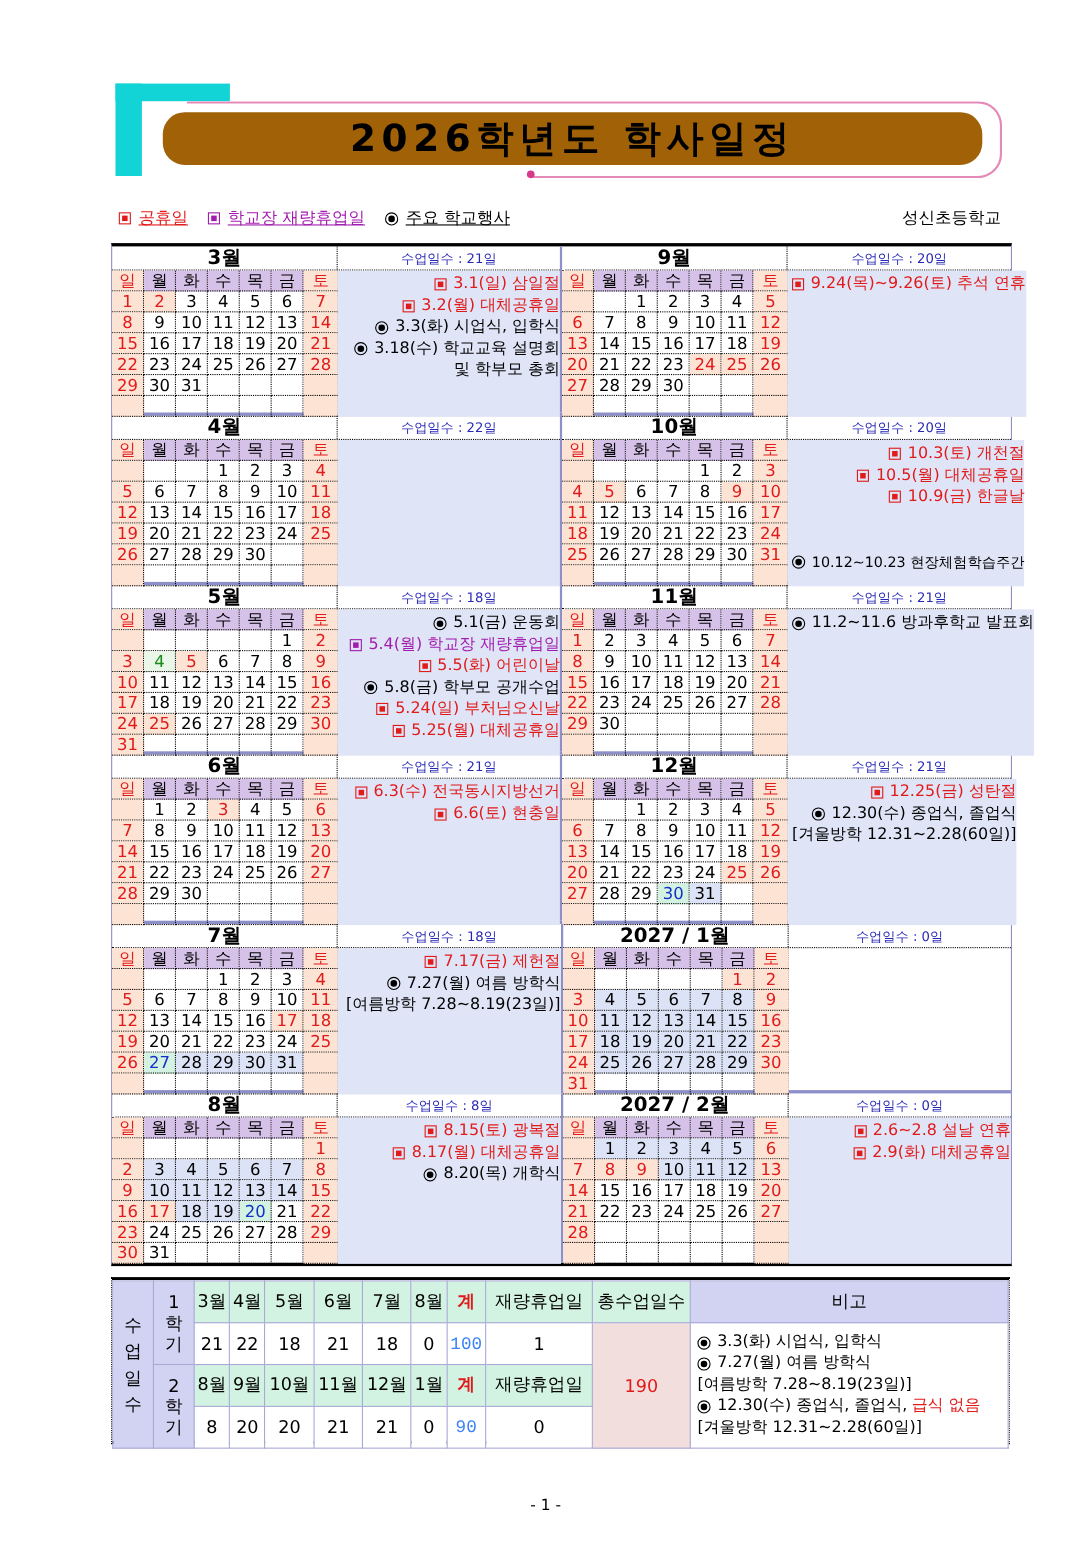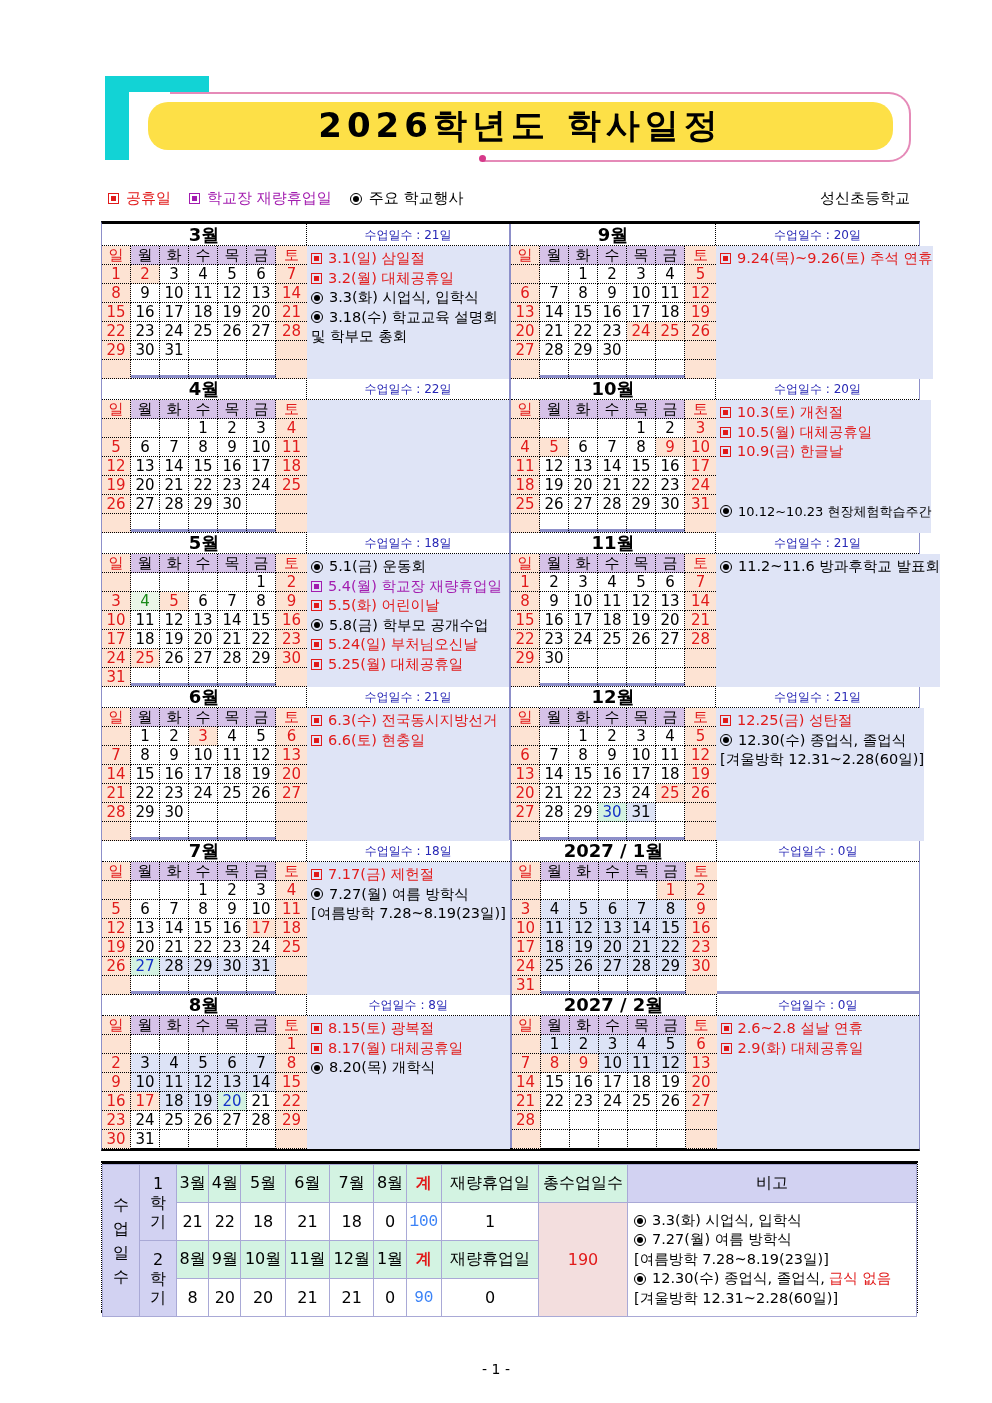--- a/index.html
+++ b/index.html
@@ -2,25 +2,25 @@
 <html><head>
 <meta charset="utf-8">
 <style>
   html, body { margin:0; padding:0; background:#fff; }
   body { width:992px; height:1403px; position:relative; font-family:"DejaVu Sans", "Liberation Sans", sans-serif; color:#000; overflow:hidden; }
   .title-deco-teal-v { position:absolute; left:105px; top:76px; width:24px; height:84px; background:#12d3d5; }
   .title-deco-teal-h { position:absolute; left:105px; top:76px; width:104px; height:16px; background:#12d3d5; }
   .title-frame { position:absolute; left:170px; top:92px; width:739px; height:66px; border:2px solid #e58ab8; border-left:none; border-radius:0 22px 22px 0; }
   .title-frame-bottom-mask { position:absolute; left:170px; top:150px; width:312px; height:12px; background:#fff; }
   .title-dot { position:absolute; left:479px; top:155px; width:7px; height:7px; border-radius:50%; background:#d63a8a; }
-  .title-pill { position:absolute; left:148px; top:102px; width:745px; height:48px; background:#fde047; border-radius:20px; display:flex; align-items:center; justify-content:center; }
+  .title-pill { position:absolute; left:148px; top:102px; width:745px; height:48px; background:#a16207; border-radius:20px; display:flex; align-items:center; justify-content:center; }
   .title-text { font-size:34px; font-weight:bold; letter-spacing:5px; font-family:"DejaVu Sans", sans-serif; }
 
   .legend { position:absolute; left:108px; top:189px; font-size:15px; display:flex; gap:18px; align-items:center; }
-  .legend span.item { display:flex; align-items:center; gap:7px; }
+  .legend span.item { display:flex; align-items:center; gap:7px;text-decoration:underline; }
   .sq { display:inline-block; width:11px; height:11px; border:1px solid currentColor; position:relative; box-sizing:border-box; }
   .sq::after { content:""; position:absolute; left:2px; top:2px; width:5px; height:5px; background:currentColor; }
   .bullet { display:inline-block; width:12px; height:12px; border:1px solid #000; border-radius:50%; position:relative; box-sizing:border-box; }
   .bullet::after { content:""; position:absolute; left:2px; top:2px; width:6px; height:6px; border-radius:50%; background:#000; }
   .red { color:#e11a1a; }
   .green { color:#a21caf; }
   .blk { color:#000; }
   .school-name { position:absolute; right:82px; top:189px; font-size:15px; }
 
   .grid { position:absolute; left:101px; top:221px; width:817px; border-top:3px solid #000; border-bottom:3px solid #000; border-left:1px solid #8d8fc9; border-right:1px solid #8d8fc9; }
@@ -35,21 +35,21 @@
   .cal { width:205px; display:grid; grid-template-columns:29px 29px 29px 29px 29px 29px 31px; grid-auto-rows:19px; border-right:1px dotted #000; box-sizing:border-box; }
   .cal div { border-right:1px dotted #000; border-bottom:1px dotted #000; box-sizing:border-box; text-align:center; font-size:15px; line-height:18px; }
   .cal div:nth-child(7n) { border-right:none; }
   .wk { background:#d6c2e8; }
   .we { background:#fde3d3; color:#e11a1a; }
   .hol { background:#fde3d3; color:#e11a1a; }
   .vac { background:#dde3f6; }
   .evt { background:#d3f2e1; color:#1432c8; }
   .grn { background:#eaf6e8; color:#1a8a1a; }
   .desc { flex:1; background:#dfe4f6; padding:3px 0 0 4px; font-size:14.5px; line-height:19.5px; }
-  .desc .ln { white-space:nowrap; display:flex; align-items:center; gap:6px; }
+  .desc .ln { white-space:nowrap; display:flex; align-items:center; gap:6px;justify-content:flex-end; }
   .desc .ln.plain { gap:0; }
   .desc .ln.small { font-size:13px;margin-top:40px; }
 
   .summary { position:absolute; left:101px; top:1161px; width:817px; height:152px; border-top:3px solid #000; border-bottom:3px solid #000; border-left:1px dotted #000; border-right:1px dotted #000; box-sizing:border-box; }
   .summary table { border-collapse:collapse; width:100%; height:100%; }
   .summary td { border:1px solid #a9a9d6; text-align:center; font-size:16px; padding:0; }
   .s-side { background:#d2d2f2; width:36px; line-height:24px; }
   .s-sem { background:#d2d2f2; width:36px; line-height:19px; }
   .s-hd { background:#d3f3e2; height:37px; }
   .s-total-lbl { color:#e11a1a; font-weight:bold; }

